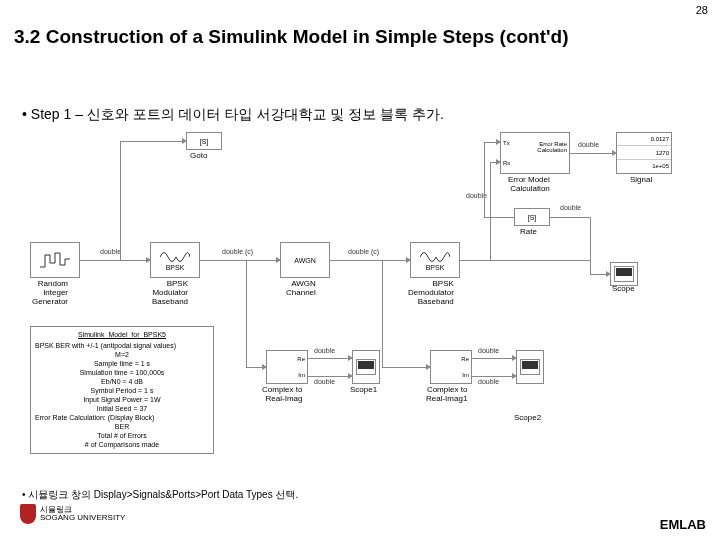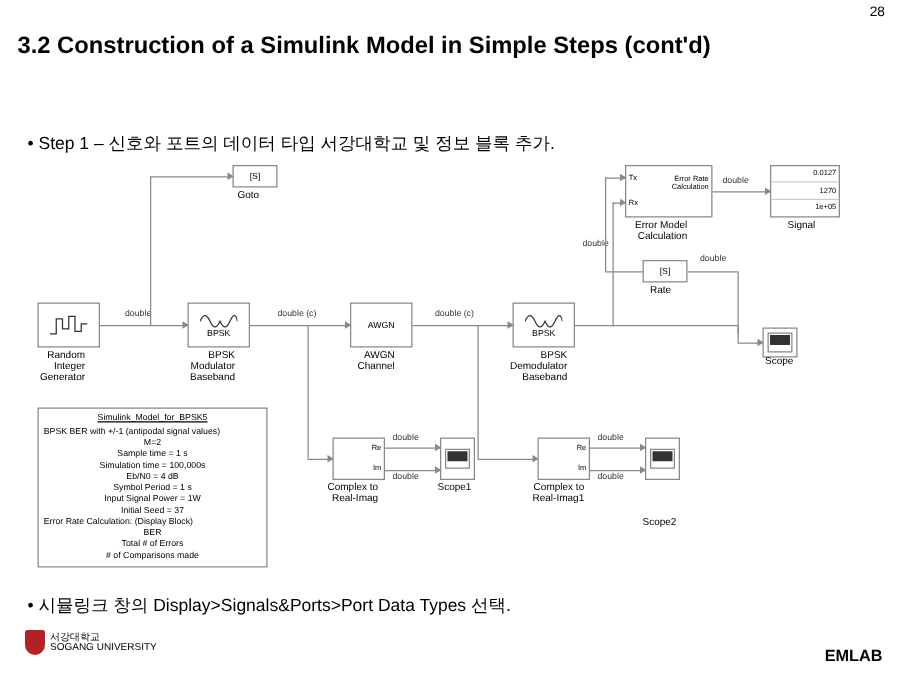--- a/index.html
+++ b/index.html
@@ -1,20 +1,20 @@
 <!DOCTYPE html>
 <html><head>
 <meta charset="utf-8">
 <style>
   * { box-sizing: border-box; margin: 0; padding: 0; }
   body { width: 720px; height: 540px; background: #fff; font-family: Arial, sans-serif; position: relative; overflow: hidden; }
   .page-number { position: absolute; top: 4px; right: 12px; font-size: 11px; }
   .title { position: absolute; top: 26px; left: 14px; right: 10px; font-size: 19px; font-weight: bold; }
   .bullet1 { position: absolute; top: 106px; left: 22px; font-size: 14px; }
-  .bullet2 { position: absolute; top: 476px; left: 22px; font-size: 14px; }
+  .bullet2 { position: absolute; top: 488px; left: 22px; font-size: 10px; }
   .emlab { position: absolute; bottom: 8px; right: 14px; font-size: 13px; font-weight: bold; }
   .logo { position: absolute; bottom: 16px; left: 20px; display: flex; align-items: center; gap: 4px; }
   .shield { width: 16px; height: 20px; background: #b22222; border-radius: 2px 2px 8px 8px; position: relative; }
   .logo-text { font-size: 8px; line-height: 8px; }
   .diagram { position: absolute; top: 132px; left: 30px; width: 660px; height: 330px; }
   .block { position: absolute; border: 1px solid #888; background: #fff; font-size: 7px; text-align: center; display: flex; flex-direction: column; justify-content: center; align-items: center; }
   .label { position: absolute; font-size: 8px; text-align: right; line-height: 9px; }
   .wire { position: absolute; background: #888; }
   .wlabel { position: absolute; font-size: 7px; color: #333; }
   .arrow-r { position: absolute; width: 0; height: 0; border-top: 3px solid transparent; border-bottom: 3px solid transparent; border-left: 5px solid #888; }
@@ -30,21 +30,21 @@
 <div class="bullet1">
   <span>• Step 1 – </span><span>신호와 포트의 데이터 타입 서강대학교 및 정보 블록 추가.</span>
 </div>
 <div class="bullet2">
   <span>• </span><span>시뮬링크 창의 Display&gt;Signals&amp;Ports&gt;Port Data Types 선택.</span>
 </div>
 <div class="emlab">EMLAB</div>
 <div class="logo">
   <div class="shield"></div>
   <div class="logo-text">
-    <div>서강대학교</div>
+    <div>시뮬링크</div>
     <div>SOGANG UNIVERSITY</div>
   </div>
 </div>
 
 <div class="diagram">
 
   <div class="block" style="top:0;left:156px;width:36px;height:18px;">[S]</div>
   <div class="label" style="top:19px;left:160px;">Goto</div>
 
   <div class="block" style="top:0;left:470px;width:70px;height:42px;justify-content:space-around;">

